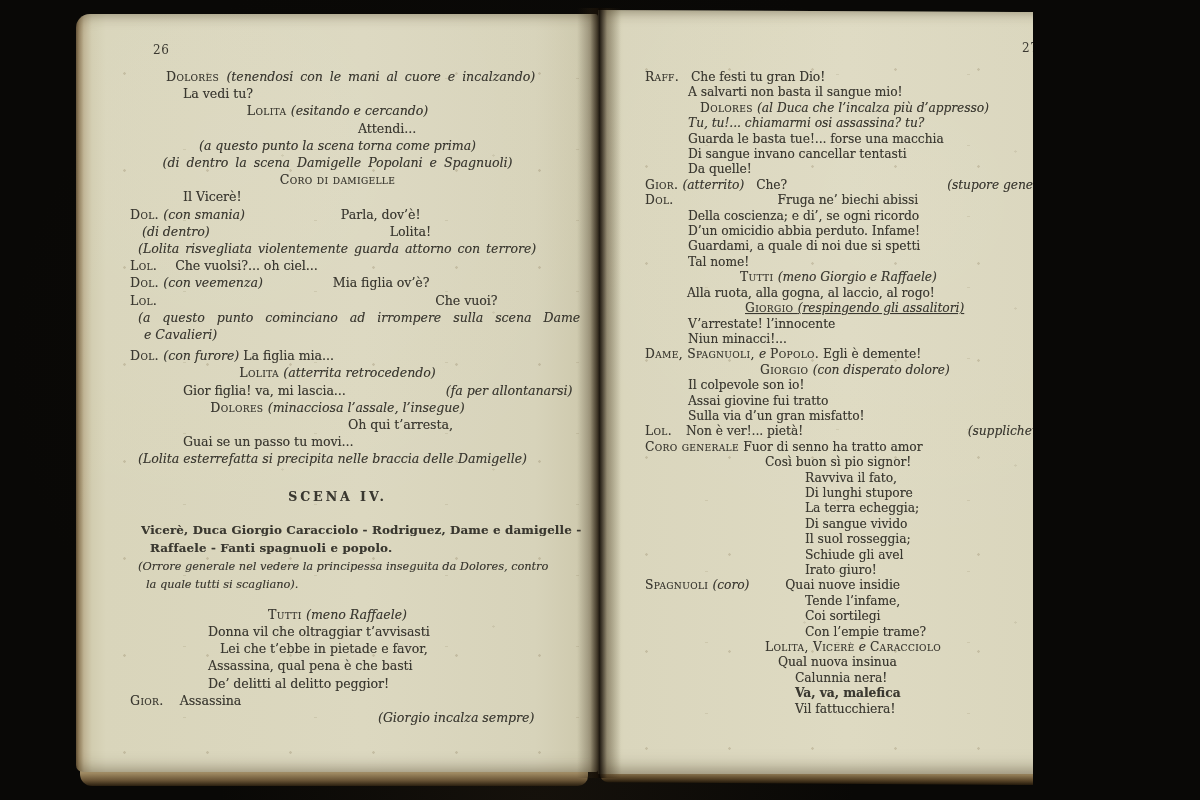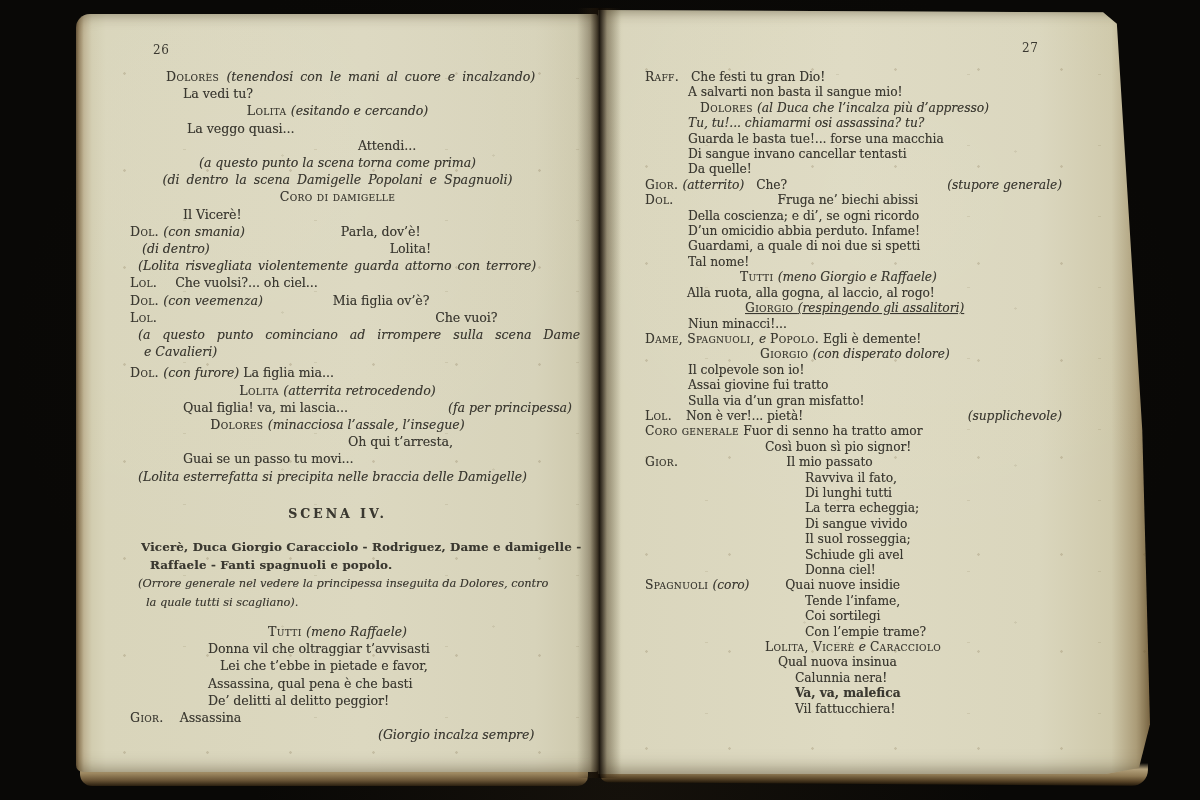--- a/index.html
+++ b/index.html
@@ -1,17 +1,17 @@
 <!DOCTYPE html>
 <html><head>
 <meta charset="utf-8">
 <style>
   html,body { margin:0; padding:0; background:#090806; }
   .scene {
-    position:relative; width:1200px; height:800px; overflow:hidden;
+    position:relative; width:1033px; height:800px; overflow:hidden;
     background:
       radial-gradient(ellipse at 52% 102%, rgba(85,65,38,.16), transparent 42%),
       radial-gradient(ellipse at 50% 45%, rgba(40,32,18,.12), transparent 70%),
       #090806;
     font-family:"DejaVu Serif", serif;
   }
   .stack-edge { position:absolute; z-index:1; }
   .stack-left-bottom {
     left:80px; top:738px; width:508px; height:48px; border-radius:0 0 10px 12px;
     background:linear-gradient(180deg, rgba(0,0,0,0) 0 44%, #b3a17c 58%, #9c8760 74%, #6b5637 88%, #2a1f10 100%);
@@ -74,37 +74,36 @@
 <div class="scene">
   <div class="stack-edge stack-left-bottom"></div>
   <div class="stack-edge stack-right-bottom"></div>
 
   <div class="page page-left">
     <div class="pagenum">26</div>
     <div class="text-block">
         <div class="line" style="padding-left: 36px; word-spacing: 3px;"><span class="s-sc">Dolores </span><span class="s-i">(tenendosi con le mani al cuore e incalzando)</span></div>
         <div class="line" style="padding-left: 53px;"><span class="s-r">La vedi tu?</span></div>
         <div class="line a-center"><span class="s-sc">Lolita </span><span class="s-i">(esitando e cercando)</span></div>
-        <div class="line" style="padding-left: 57px;"><span class="s-r">La veggo quasi...</span></div>
         <div class="line" style="padding-left: 228px;"><span class="s-r">Attendi...</span></div>
         <div class="line a-center"><span class="s-i">(a questo punto la scena torna come prima)</span></div>
         <div class="line a-center" style="word-spacing: 3px;"><span class="s-i">(di dentro la scena Damigelle Popolani e Spagnuoli)</span></div>
         <div class="line a-center"><span class="s-sc">Coro di damigelle</span></div>
         <div class="line" style="padding-left: 53px;"><span class="s-r">Il Vicerè!</span></div>
         <div class="line"><span class="s-sc">Dol. </span><span class="s-i">(con smania)</span><span class="gap" style="width: 96px;"></span><span class="s-r">Parla, dov’è!</span></div>
         <div class="line" style="padding-left: 12px;"><span class="s-i">(di dentro)</span><span class="gap" style="width: 180px;"></span><span class="s-r">Lolita!</span></div>
         <div class="line" style="padding-left: 8px; word-spacing: 2px;"><span class="s-i">(Lolita risvegliata violentemente guarda attorno con terrore)</span></div>
         <div class="line"><span class="s-sc">Lol.</span><span class="gap" style="width: 18px;"></span><span class="s-r">Che vuolsi?... oh ciel...</span></div>
         <div class="line"><span class="s-sc">Dol. </span><span class="s-i">(con veemenza)</span><span class="gap" style="width: 70px;"></span><span class="s-r">Mia figlia ov’è?</span></div>
         <div class="line"><span class="s-sc">Lol.</span><span class="gap" style="width: 278px;"></span><span class="s-r">Che vuoi?</span></div>
         <div class="line" style="padding-left: 8px; word-spacing: 8px;"><span class="s-i">(a questo punto cominciano ad irrompere sulla scena Dame</span></div>
         <div class="line" style="padding-left: 14px;"><span class="s-i">e Cavalieri)</span></div>
         <div class="line" style="margin-top: 4px;"><span class="s-sc">Dol. </span><span class="s-i">(con furore)</span><span class="s-r"> La figlia mia...</span></div>
         <div class="line a-center"><span class="s-sc">Lolita </span><span class="s-i">(atterrita retrocedendo)</span></div>
-        <div class="line" style="padding-left: 53px;"><span class="s-r">Qual figlia! va, mi lascia...</span><span class="gap" style="width: 100px;"></span><span class="s-i">(fa per principessa)</span></div>
+        <div class="line" style="padding-left: 53px;"><span class="s-r">Gior figlia! va, mi lascia...</span><span class="gap" style="width: 100px;"></span><span class="s-i">(fa per allontanarsi)</span></div>
         <div class="line a-center"><span class="s-sc">Dolores </span><span class="s-i">(minacciosa l’assale, l’insegue)</span></div>
         <div class="line" style="padding-left: 218px;"><span class="s-r">Oh qui t’arresta,</span></div>
         <div class="line" style="padding-left: 53px;"><span class="s-r">Guai se un passo tu movi...</span></div>
         <div class="line" style="padding-left: 8px;"><span class="s-i">(Lolita esterrefatta si precipita nelle braccia delle Damigelle)</span></div>
         <div class="line a-center" style="margin-top: 20px;"><span class="s-h">SCENA IV.</span></div>
         <div class="line" style="padding-left: 11px; margin-top: 16px;"><span class="s-b">Vicerè, Duca Giorgio Caracciolo - Rodriguez, Dame e damigelle -</span></div>
         <div class="line" style="padding-left: 20px;"><span class="s-b">Raffaele - Fanti spagnuoli e popolo.</span></div>
         <div class="line" style="padding-left: 8px;"><span class="s-is">(Orrore generale nel vedere la principessa inseguita da Dolores, contro</span></div>
         <div class="line" style="padding-left: 16px;"><span class="s-is">la quale tutti si scagliano).</span></div>
         <div class="line a-center" style="margin-top: 12px;"><span class="s-sc">Tutti </span><span class="s-i">(meno Raffaele)</span></div>
@@ -129,37 +128,37 @@
         <div class="line" style="padding-left: 43px;"><span class="s-r">Da quelle!</span></div>
         <div class="line"><span class="s-sc">Gior. </span><span class="s-i">(atterrito)</span><span class="gap" style="width: 12px;"></span><span class="s-r">Che?</span><span class="rp"><span class="s-i">(stupore generale)</span></span></div>
         <div class="line"><span class="s-sc">Dol.</span><span class="gap" style="width: 104px;"></span><span class="s-r">Fruga ne’ biechi abissi</span></div>
         <div class="line" style="padding-left: 43px;"><span class="s-r">Della coscienza; e di’, se ogni ricordo</span></div>
         <div class="line" style="padding-left: 43px;"><span class="s-r">D’un omicidio abbia perduto. Infame!</span></div>
         <div class="line" style="padding-left: 43px;"><span class="s-r">Guardami, a quale di noi due si spetti</span></div>
         <div class="line" style="padding-left: 43px;"><span class="s-r">Tal nome!</span></div>
         <div class="line" style="padding-left: 95px;"><span class="s-sc">Tutti </span><span class="s-i">(meno Giorgio e Raffaele)</span></div>
         <div class="line" style="padding-left: 42px;"><span class="s-r">Alla ruota, alla gogna, al laccio, al rogo!</span></div>
         <div class="line" style="padding-left: 100px; text-decoration: underline;"><span class="s-sc">Giorgio </span><span class="s-i">(respingendo gli assalitori)</span></div>
+        <div class="line" style="padding-left: 43px;"><span class="s-r">V’arrestate! l’innocente</span></div>
         <div class="line" style="padding-left: 43px;"><span class="s-r">Niun minacci!...</span></div>
         <div class="line"><span class="s-sc">Dame, Spagnuoli, </span><span class="s-i">e </span><span class="s-sc">Popolo.</span><span class="s-r">  Egli è demente!</span></div>
         <div class="line" style="padding-left: 115px;"><span class="s-sc">Giorgio </span><span class="s-i">(con disperato dolore)</span></div>
         <div class="line" style="padding-left: 43px;"><span class="s-r">Il colpevole son io!</span></div>
         <div class="line" style="padding-left: 43px;"><span class="s-r">Assai giovine fui tratto</span></div>
         <div class="line" style="padding-left: 43px;"><span class="s-r">Sulla via d’un gran misfatto!</span></div>
         <div class="line"><span class="s-sc">Lol.</span><span class="gap" style="width: 14px;"></span><span class="s-r">Non è ver!... pietà!</span><span class="rp"><span class="s-i">(supplichevole)</span></span></div>
         <div class="line"><span class="s-sc">Coro generale </span><span class="s-r">Fuor di senno ha tratto amor</span></div>
         <div class="line" style="padding-left: 120px;"><span class="s-r">Così buon sì pio signor!</span></div>
-        <div class="line"><span class="s-sc">Gior.</span><span class="gap" style="width: 108px;"></span><span class="s-r">Il mio passato</span></div>
         <div class="line" style="padding-left: 160px;"><span class="s-r">Ravviva il fato,</span></div>
-        <div class="line" style="padding-left: 160px;"><span class="s-r">Di lunghi tutti</span></div>
+        <div class="line" style="padding-left: 160px;"><span class="s-r">Di lunghi stupore</span></div>
         <div class="line" style="padding-left: 160px;"><span class="s-r">La terra echeggia;</span></div>
         <div class="line" style="padding-left: 160px;"><span class="s-r">Di sangue vivido</span></div>
         <div class="line" style="padding-left: 160px;"><span class="s-r">Il suol rosseggia;</span></div>
         <div class="line" style="padding-left: 160px;"><span class="s-r">Schiude gli avel</span></div>
-        <div class="line" style="padding-left: 160px;"><span class="s-r">Donna ciel!</span></div>
+        <div class="line" style="padding-left: 160px;"><span class="s-r">Irato giuro!</span></div>
         <div class="line"><span class="s-sc">Spagnuoli </span><span class="s-i">(coro)</span><span class="gap" style="width: 36px;"></span><span class="s-r">Quai nuove insidie</span></div>
         <div class="line" style="padding-left: 160px;"><span class="s-r">Tende l’infame,</span></div>
         <div class="line" style="padding-left: 160px;"><span class="s-r">Coi sortilegi</span></div>
         <div class="line" style="padding-left: 160px;"><span class="s-r">Con l’empie trame?</span></div>
         <div class="line" style="padding-left: 120px;"><span class="s-sc">Lolita, Vicerè </span><span class="s-i">e </span><span class="s-sc">Caracciolo</span></div>
         <div class="line" style="padding-left: 133px;"><span class="s-r">Qual nuova insinua</span></div>
         <div class="line" style="padding-left: 150px;"><span class="s-r">Calunnia nera!</span></div>
         <div class="line" style="padding-left: 150px; font-weight: bold;"><span class="s-r">Va, va, malefica</span></div>
         <div class="line" style="padding-left: 150px;"><span class="s-r">Vil fattucchiera!</span></div>
       </div>

